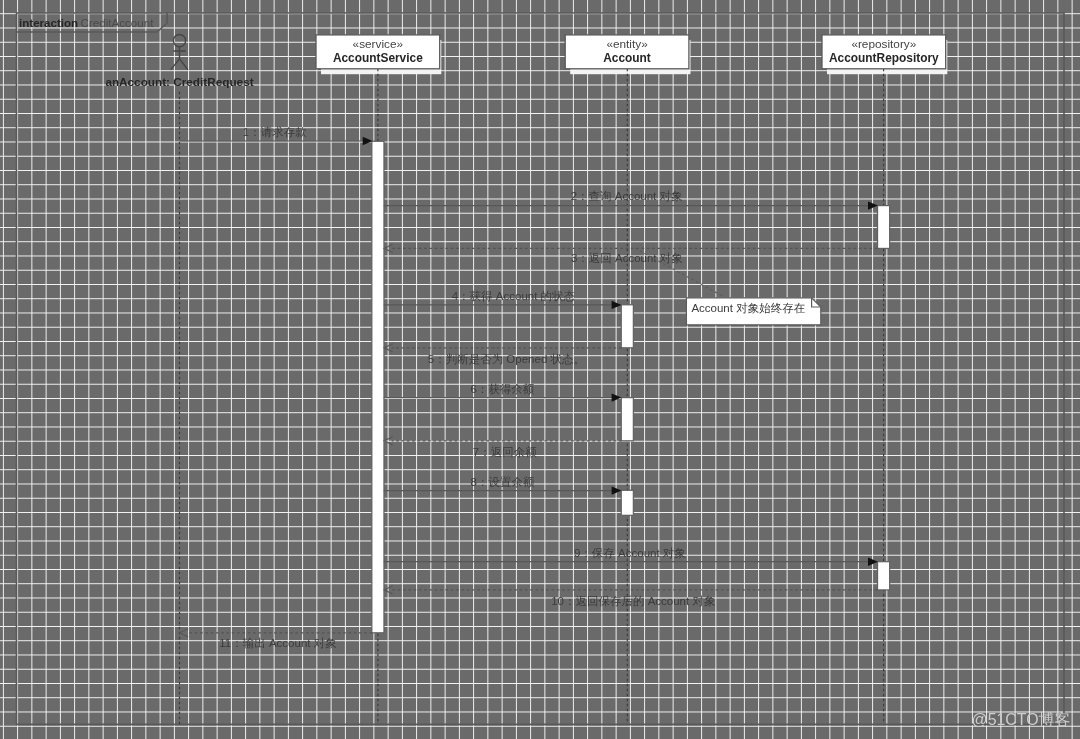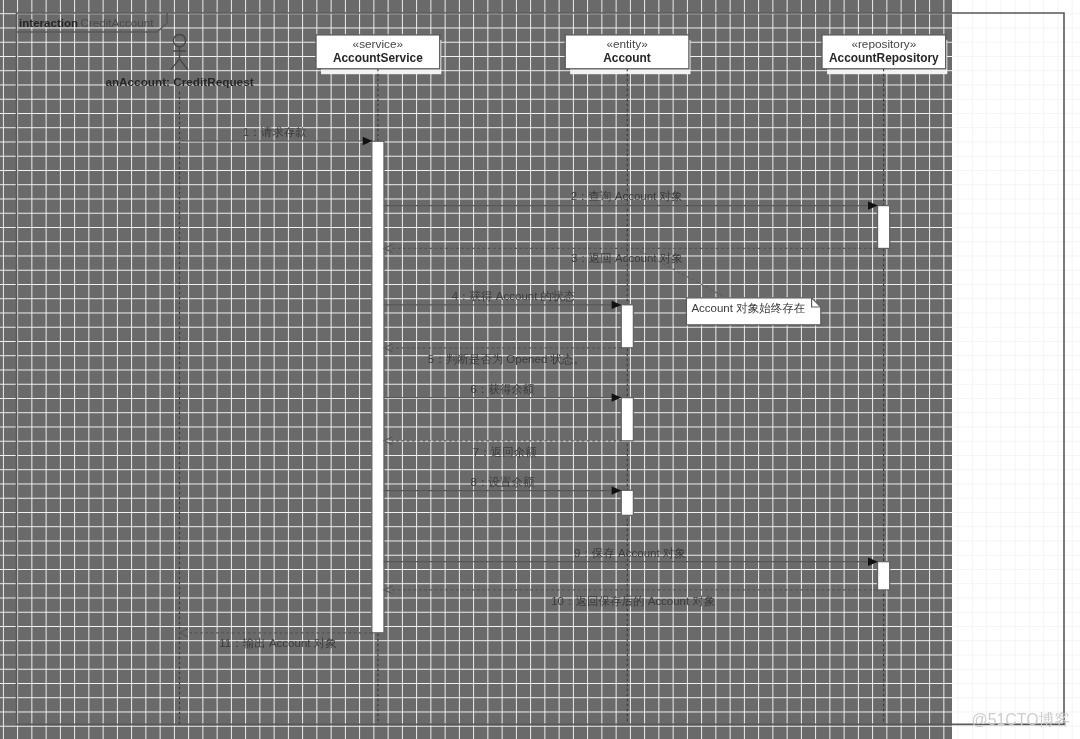--- a/index.html
+++ b/index.html
@@ -1,19 +1,19 @@
 <!DOCTYPE html>
 <html><head>
 <meta charset="utf-8">
 <title>CreditAccount sequence diagram</title>
 <style>
   html,body{margin:0;padding:0;}
   body{width:1080px;height:739px;overflow:hidden;background:#ffffff;
        font-family:"Liberation Sans",sans-serif;}
-  #canvas{position:relative;width:952px;height:739px;background:#4d7c0f;
+  #canvas{position:relative;width:1080px;height:739px;background:#4d7c0f;
           filter:grayscale(1);}
   #grid{position:absolute;left:0;top:0;width:1080px;height:739px;
     background-image:
       linear-gradient(to right, #f4f4f4 1px, transparent 1px),
       linear-gradient(to bottom, #f4f4f4 1px, transparent 1px);
     background-size:14.25px 14.25px;
     background-position:2.9px -1.0px;
   }
   svg#diagram{position:absolute;left:0;top:0;}
   .frame-ln{fill:none;stroke:#595959;stroke-width:1.6;}

